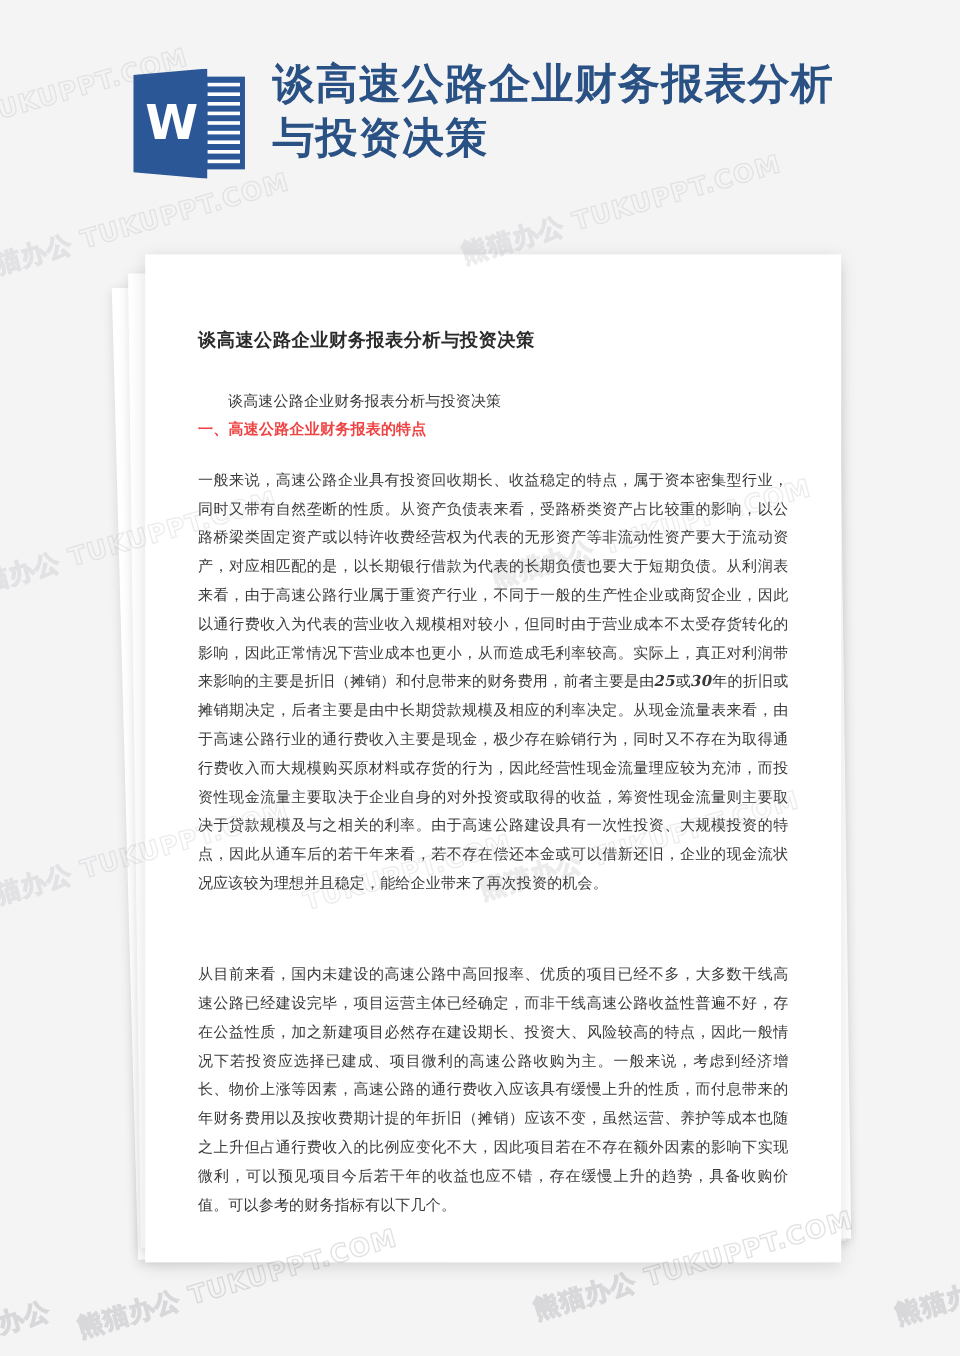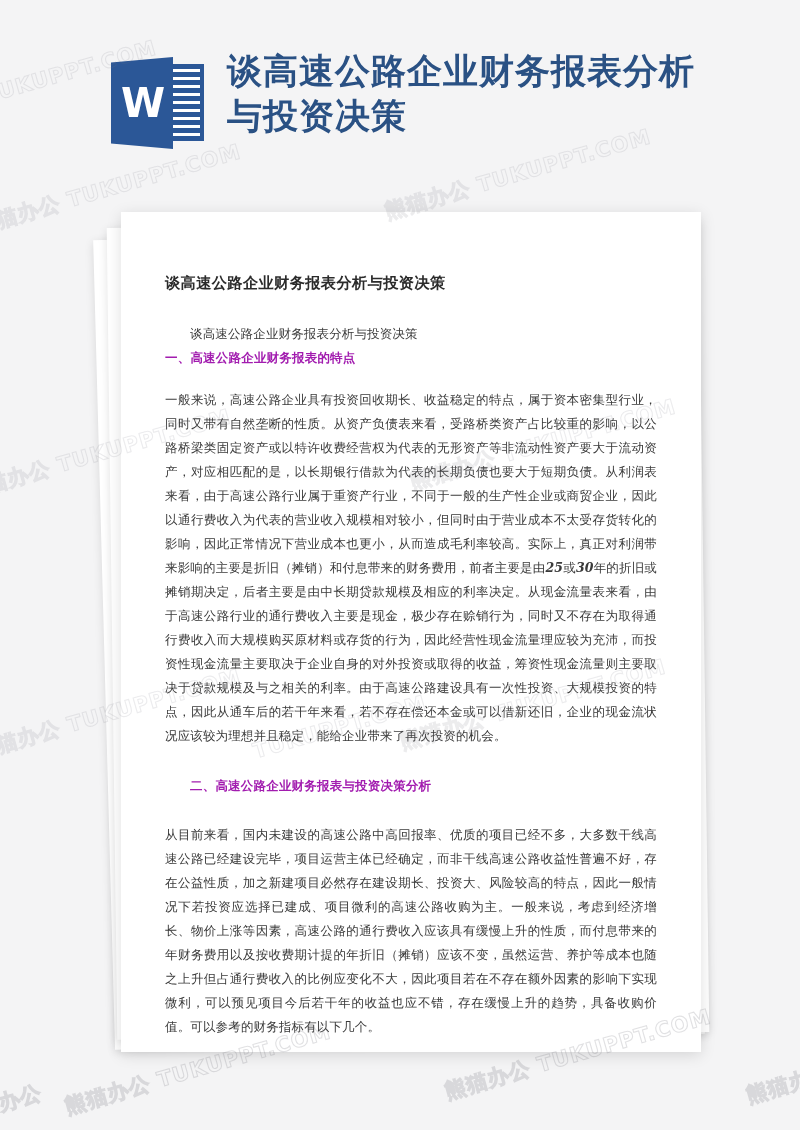--- a/index.html
+++ b/index.html
@@ -176,21 +176,21 @@
     letter-spacing: .15px;
   }
   .para.indent { text-indent: 2em; }
   .para.nomargin { margin: 0; }
   .gap-md { height: 18px; }
   .gap-lg { height: 26px; }
   .heading2 {
     font-family: "DejaVu Serif", serif;
     font-weight: 700;
     font-size: 12.5px;
-    color: #a21caf;
+    color: #ef4444;
     text-indent: 2em;
     line-height: 1.9;
     margin: 0;
     letter-spacing: .2px;
   }
   .b { font-weight: 700; font-style: italic; }
 </style>
 </head>
 <body>
 
@@ -229,21 +229,20 @@
 
     <p class="para indent nomargin">谈高速公路企业财务报表分析与投资决策</p>
     <p class="heading2" style="text-indent:0">一、高速公路企业财务报表的特点</p>
 
     <div class="gap-md"></div>
 
     <p class="para"><span>一般来说，高速公路企业具有投资回收期长、收益稳定的特点，属于资本密集型行业，同时又带有自然垄断的性质。从资产负债表来看，受路桥类资产占比较重的影响，以公路桥梁类固定资产或以特许收费经营权为代表的无形资产等非流动性资产要大于流动资产，对应相匹配的是，以长期银行借款为代表的长期负债也要大于短期负债。从利润表来看，由于高速公路行业属于重资产行业，不同于一般的生产性企业或商贸企业，因此以通行费收入为代表的营业收入规模相对较小，但同时由于营业成本不太受存货转化的影响，因此正常情况下营业成本也更小，从而造成毛利率较高。实际上，真正对利润带来影响的主要是折旧（摊销）和付息带来的财务费用，前者主要是由</span><span class="b">25</span><span>或</span><span class="b">30</span><span>年的折旧或摊销期决定，后者主要是由中长期贷款规模及相应的利率决定。从现金流量表来看，由于高速公路行业的通行费收入主要是现金，极少存在赊销行为，同时又不存在为取得通行费收入而大规模购买原材料或存货的行为，因此经营性现金流量理应较为充沛，而投资性现金流量主要取决于企业自身的对外投资或取得的收益，筹资性现金流量则主要取决于贷款规模及与之相关的利率。由于高速公路建设具有一次性投资、大规模投资的特点，因此从通车后的若干年来看，若不存在偿还本金或可以借新还旧，企业的现金流状况应该较为理想并且稳定，能给企业带来了再次投资的机会。</span></p>
 
     <div class="gap-lg"></div>
 
-    <p class="heading2">二、高速公路企业财务报表与投资决策分析</p>
 
     <div class="gap-lg"></div>
 
     <p class="para">从目前来看，国内未建设的高速公路中高回报率、优质的项目已经不多，大多数干线高速公路已经建设完毕，项目运营主体已经确定，而非干线高速公路收益性普遍不好，存在公益性质，加之新建项目必然存在建设期长、投资大、风险较高的特点，因此一般情况下若投资应选择已建成、项目微利的高速公路收购为主。一般来说，考虑到经济增长、物价上涨等因素，高速公路的通行费收入应该具有缓慢上升的性质，而付息带来的年财务费用以及按收费期计提的年折旧（摊销）应该不变，虽然运营、养护等成本也随之上升但占通行费收入的比例应变化不大，因此项目若在不存在额外因素的影响下实现微利，可以预见项目今后若干年的收益也应不错，存在缓慢上升的趋势，具备收购价值。可以参考的财务指标有以下几个。</p>
 
     <div class="gap-lg"></div>
 
   </div>
 </div>
 

